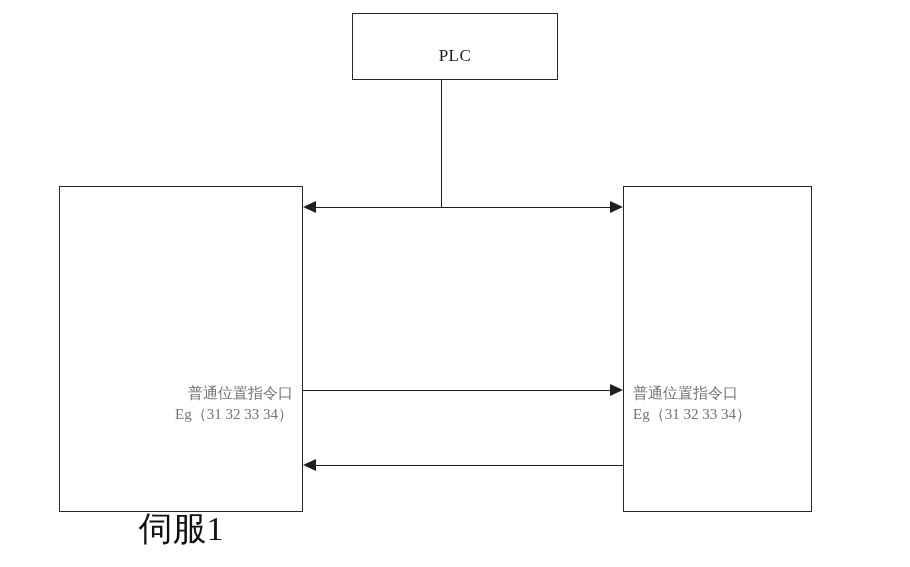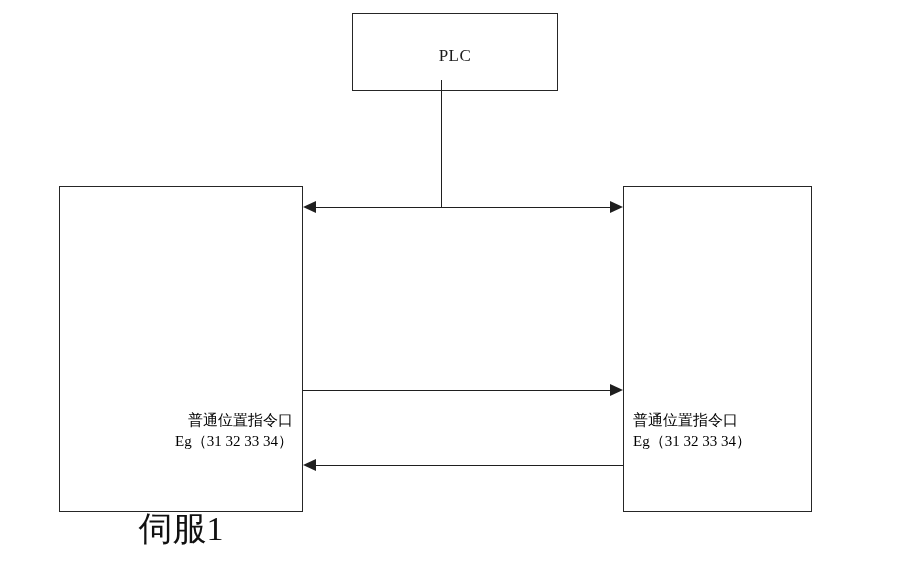--- a/index.html
+++ b/index.html
@@ -23,21 +23,21 @@
   .box {
     position: absolute;
     box-sizing: border-box;
     border: 1.6px solid #262626;
     background: #ffffff;
   }
   #plc-box {
     left: 352px;
     top: 13px;
     width: 206px;
-    height: 78px;
+    height: 67px;
   }
   #servo1-box {
     left: 59px;
     top: 186px;
     width: 244px;
     height: 326px;
   }
   #servo2-box {
     left: 623px;
     top: 186px;
@@ -75,23 +75,22 @@
     left: 0;
     right: 0;
     top: 325px;
     text-align: center;
   }
 
   .port-label {
     position: absolute;
     font-size: 15px;
     line-height: 21px;
-    color: #000000;
+    color: #737373;
     white-space: nowrap;
-    margin-top: 27px;
   }
   .port-label .ln {
     display: block;
   }
 
   
   .left-port {
     text-align: right;
     right: 9px;
   }

